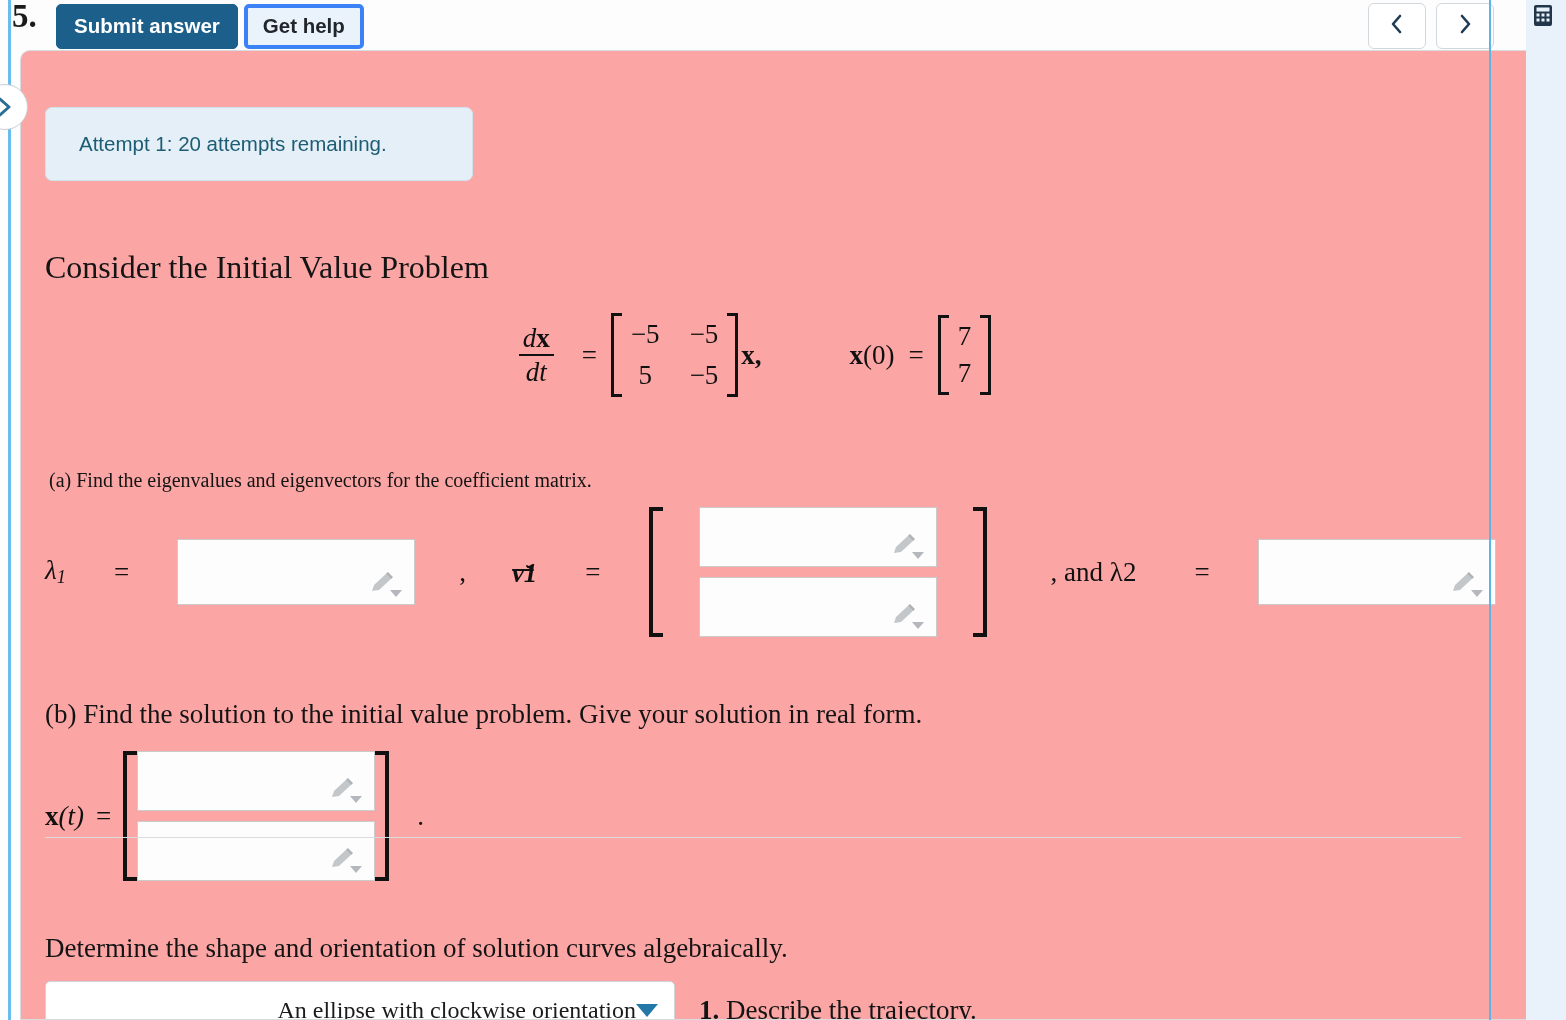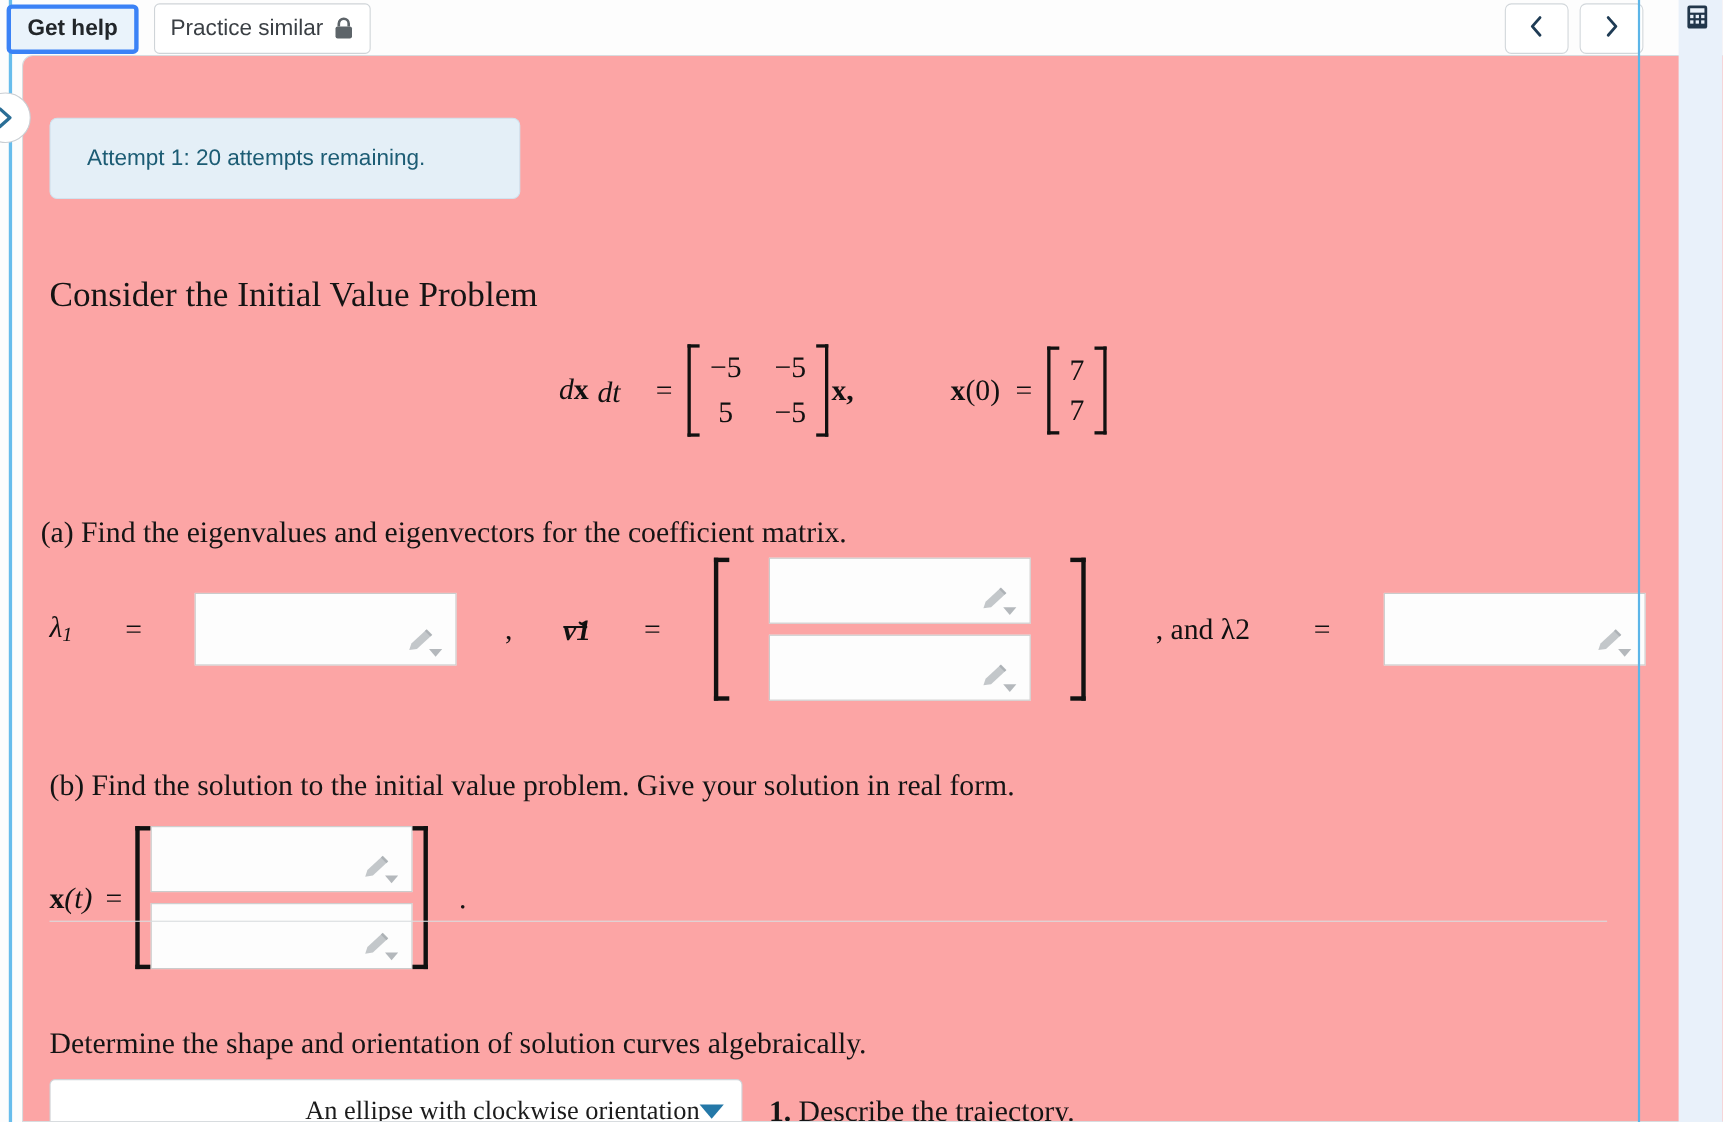--- a/index.html
+++ b/index.html
@@ -194,21 +194,21 @@
     align-items: center;
   }
   .eq-inner {
     display: flex;
     align-items: center;
     font-family: "Liberation Serif", serif;
     color: #111;
   }
   .frac {
     display: inline-flex;
-    flex-direction: row;
+    flex-direction: column;
     align-items: center;
     font-size: 27px;
     line-height: 1.05;
     margin-right: 14px;
   }
   .frac .num { font-style: italic; padding: 0 4px 2px 4px; }
   .frac .num b { font-style: normal; font-weight: 700; }
   .frac .bar { width: 100%; height: 2px; background: #111; }
   .frac .den { font-style: italic; padding: 2px 4px 0 4px; }
   .eq-sign { font-size: 27px; margin: 0 14px; }
@@ -244,22 +244,22 @@
   }
   .mat-2x2 { grid-template-columns: auto auto; }
   .mat-2x1 { grid-template-columns: auto; row-gap: 6px; }
   .bold-x { font-weight: 700; font-size: 27px; margin-left: 3px; }
   .x0 { font-size: 27px; margin-left: 88px; }
   .x0 b { font-weight: 700; }
 
   
   .part-a-text {
     position: absolute;
-    left: 16px; top: 418px;
-    font-size: 27px;
+    left: 28px; top: 418px;
+    font-size: 20px;
   }
   .part-b-text {
     position: absolute;
     left: 24px; top: 648px;
     font-size: 27px;
   }
 
   .row-a {
     position: absolute;
     left: 24px; top: 456px;
@@ -389,30 +389,22 @@
     <span>
       <svg width="20" height="22" viewBox="0 0 20 22">
           <path d="M5 3 L14 11 L5 19" fill="none" stroke="#2a6e96" stroke-width="3" stroke-linecap="round" stroke-linejoin="round"></path>
         </svg>
     </span>
   </div>
 
   <div class="problem-number">5.</div>
 
   <div class="toolbar">
+    <button class="btn btn-submit">Submit answer</button>
     <button class="btn btn-gethelp">Get help</button>
-    <button class="btn btn-practice">
-      <span>Practice similar</span>
-      <span class="lock-icon">
-        <svg width="19" height="22" viewBox="0 0 19 22">
-          <path d="M5 9 V6.5 a4.5 4.5 0 0 1 9 0 V9" fill="none" stroke="#5d6469" stroke-width="2.4"></path>
-          <rect x="2" y="9" width="15" height="11" rx="2" fill="#5d6469"></rect>
-        </svg>
-      </span>
-    </button>
   </div>
 
   <div class="nav-group">
     <div class="nav-btn">
       <span>
         <svg width="18" height="22" viewBox="0 0 18 22">
             <path d="M12 3 L5 11 L12 19" fill="none" stroke="#1f3c55" stroke-width="2.6" stroke-linecap="round" stroke-linejoin="round"></path>
           </svg>
       </span>
     </div>

